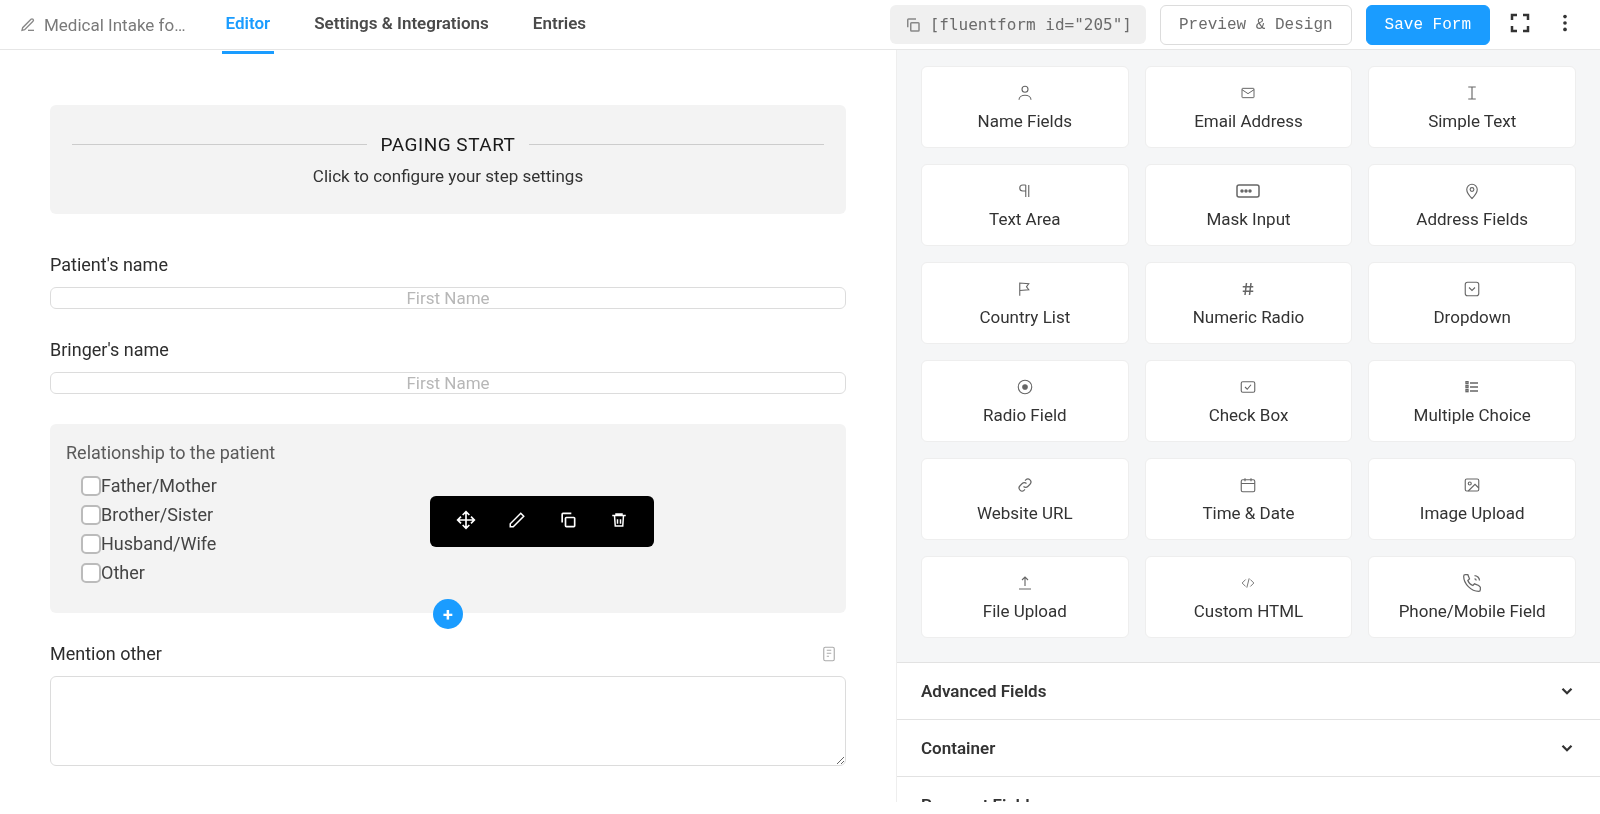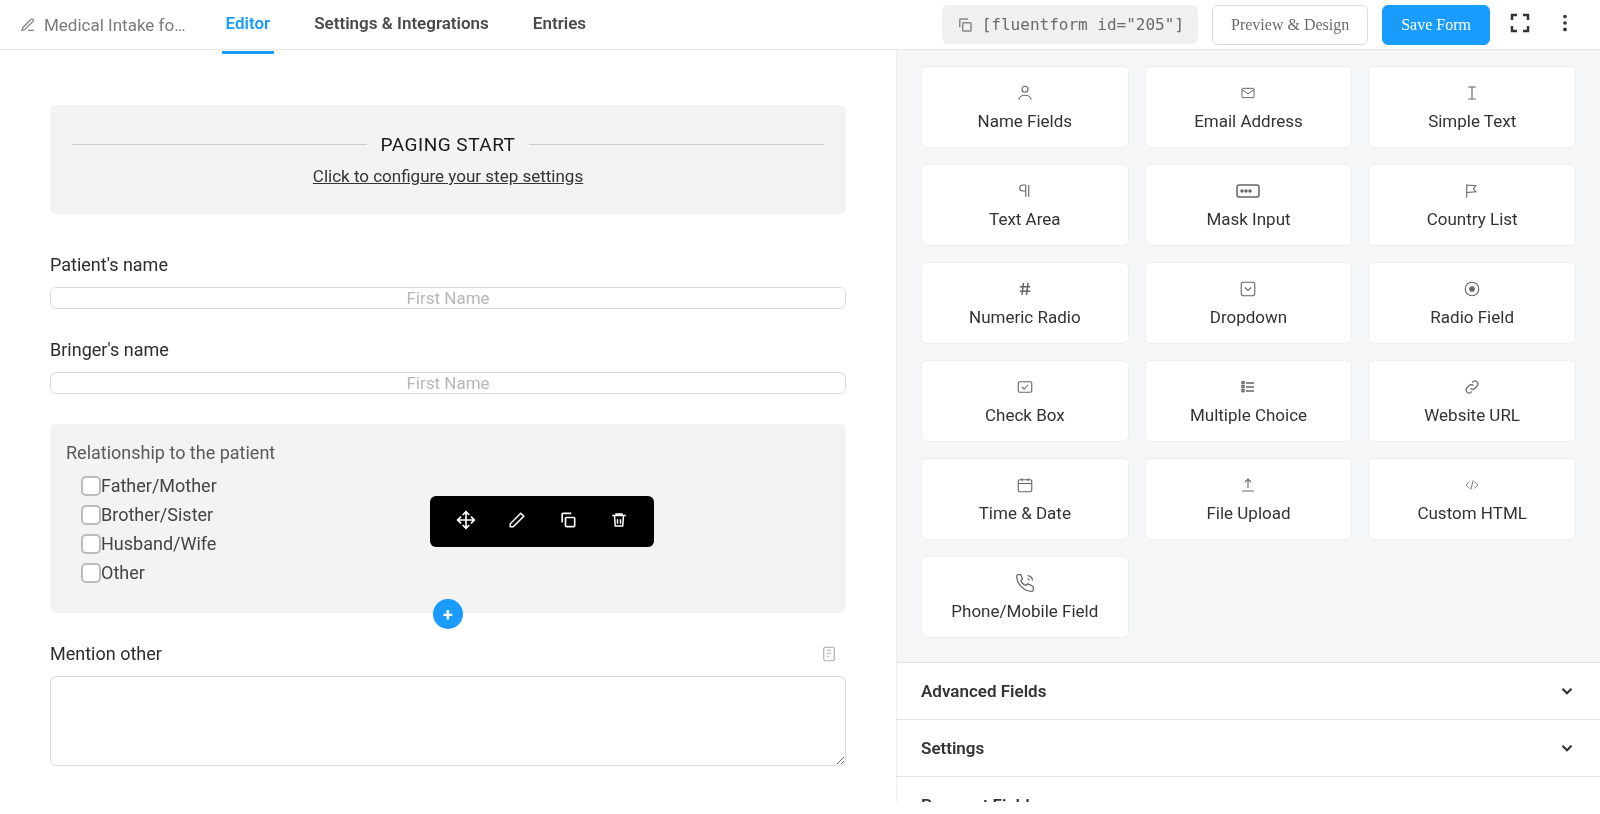--- a/index.html
+++ b/index.html
@@ -6,33 +6,33 @@
   body { font-family: -apple-system, BlinkMacSystemFont, "Segoe UI", Roboto, sans-serif; color: #333; background: #fff; width: 1600px; height: 814px; overflow: hidden; }
 
   .topbar { display: flex; align-items: center; height: 50px; border-bottom: 1px solid #e6e6e6; padding: 0 20px; }
   .title-block { display: flex; align-items: center; gap: 8px; color: #7a7a7a; font-size: 17px; max-width: 175px; overflow: hidden; white-space: nowrap; text-overflow: ellipsis; }
   .title-block svg { flex: none; }
   .tabs { display: flex; gap: 36px; margin-left: 36px; }
   .tab { font-size: 17px; font-weight: 600; color: #4a4a4a; padding: 18px 4px; border-bottom: 3px solid transparent; cursor: pointer; }
   .tab.active { color: #1a9cff; border-bottom-color: #1a9cff; }
   .top-right { margin-left: auto; display: flex; align-items: center; gap: 14px; }
   .shortcode-box { display: flex; align-items: center; gap: 8px; background: #f0f0f0; border-radius: 6px; padding: 10px 14px; color: #6b6b6b; font-size: 16px; font-family: monospace; }
-  .btn { border-radius: 6px; padding: 10px 18px; font-size: 16px; cursor: pointer; border: 1px solid #dcdcdc; background: #fff; color: #6b6b6b; font-family: Liberation Serif, serif; text-align: center; }
+  .btn { border-radius: 6px; padding: 10px 18px; font-size: 16px; cursor: pointer; border: 1px solid #dcdcdc; background: #fff; color: #6b6b6b; font-family: Liberation Mono, monospace; text-align: center; }
   .btn.primary { background: #1a9cff; color: #fff; border-color: #1a9cff; font-weight: 500;}
   .icon-btn { background: none; border: none; cursor: pointer; color: #444; padding: 4px; }
 
   .main { display: flex; height: calc(814px - 62px); }
   .canvas { flex: 1; overflow-y: auto; padding: 55px 50px 40px; }
   .sidebar { width: 704px; background: #f5f6f7; overflow-y: auto; border-left: 1px solid #eee;}
 
   .paging-block { background: #f3f3f3; border-radius: 6px; padding: 28px 22px; text-align: center; margin-bottom: 40px; }
   .paging-title-row { display:flex; align-items:center; gap:14px;}
   .paging-title-row .line{flex:1; height:1px; background:#ccc;}
   .paging-title { font-size: 19px; font-weight: 400; letter-spacing: 0.5px; color: #1a1a1a;}
-  .paging-sub { font-size: 17px; color: #333; margin-top: 10px; text-decoration: underline; }
+  .paging-sub { font-size: 17px; color: #333; margin-top: 10px; }
 
   .field-block { margin-bottom: 30px; position: relative; }
   .field-label { font-size: 18px; color: #2d2d2d; margin-bottom: 12px; display: block; }
   .text-input { width: 100%; border: 1px solid #dcdcdc; border-radius: 6px; padding: 0 16px; font-size: 17px; color: #0f172a; font-family: inherit; text-align: center; }
   .text-input::placeholder { color: #b7b7b7; }
   .textarea { width: 100%; border: 1px solid #dcdcdc; border-radius: 6px; padding: 12px 14px; font-size: 16px; min-height: 90px; resize: both; font-family: inherit;}
 
   .selected-block { background: #f3f3f3; border-radius: 6px; padding: 18px 16px 30px; position: relative; }
   .selected-block .field-label { color: #5a5a5a; }
   .check-row { display: flex; align-items: center; margin-top: 8px; font-size: 18px; color: #444; margin-left: 15px;}
@@ -213,20 +213,29 @@
               <circle cx="6" cy="7" r="1" fill="#666"></circle>
               <circle cx="10" cy="7" r="1" fill="#666"></circle>
               <circle cx="14" cy="7" r="1" fill="#666"></circle>
             </svg>
           </div>
           <div class="lbl">Mask Input</div>
         </div>
         <div class="field-card">
           <div class="ic">
             <svg width="18" height="20" viewBox="0 0 24 24" fill="none" stroke="#666" stroke-width="1.5">
+              <path d="M12 22s7-7 7-12a7 7 0 10-14 0c0 5 7 12 7 12z"></path>
+              <circle cx="12" cy="10" r="2.5"></circle>
+            </svg>
+          </div>
+          <div class="lbl">Address Fields</div>
+        </div>
+        <div class="field-card">
+          <div class="ic">
+            <svg width="18" height="20" viewBox="0 0 24 24" fill="none" stroke="#666" stroke-width="1.5">
               <path d="M5 21V4l12 1-3 4 3 4-12 1"></path>
             </svg>
           </div>
           <div class="lbl">Country List</div>
         </div>
         <div class="field-card">
           <div class="ic">
             <svg width="18" height="18" viewBox="0 0 24 24" fill="none" stroke="#666" stroke-width="2">
               <path d="M5 9h14M5 15h14M10 4L8 20M16 4l-2 16"></path>
             </svg>
@@ -283,20 +292,30 @@
           <div class="ic">
             <svg width="18" height="18" viewBox="0 0 24 24" fill="none" stroke="#666" stroke-width="1.5">
               <rect x="3" y="5" width="18" height="16" rx="2"></rect>
               <path d="M3 10h18M8 3v4M16 3v4"></path>
             </svg>
           </div>
           <div class="lbl">Time &amp; Date</div>
         </div>
         <div class="field-card">
           <div class="ic">
+            <svg width="20" height="18" viewBox="0 0 24 24" fill="none" stroke="#666" stroke-width="1.5">
+              <rect x="3" y="4" width="18" height="16" rx="2"></rect>
+              <circle cx="9" cy="10" r="2"></circle>
+              <path d="M21 16l-5-5-9 9"></path>
+            </svg>
+          </div>
+          <div class="lbl">Image Upload</div>
+        </div>
+        <div class="field-card">
+          <div class="ic">
             <svg width="18" height="18" viewBox="0 0 24 24" fill="none" stroke="#666" stroke-width="1.5">
               <path d="M12 16V4M8 8l4-4 4 4M4 20h16"></path>
             </svg>
           </div>
           <div class="lbl">File Upload</div>
         </div>
         <div class="field-card">
           <div class="ic">
             <svg width="22" height="14" viewBox="0 0 24 24" fill="none" stroke="#666" stroke-width="1.5">
               <path d="M8 6l-6 6 6 6M16 6l6 6-6 6M14 4l-4 16"></path>
@@ -314,21 +333,21 @@
           <div class="lbl">Phone/Mobile Field</div>
         </div>
       </div>
     <div class="accordion">
       <span>Advanced Fields</span>
       <svg width="18" height="18" viewBox="0 0 24 24" fill="none" stroke="#333" stroke-width="3">
           <path d="M6 9l6 6 6-6"></path>
         </svg>
     </div>
     <div class="accordion">
-      <span>Settings</span>
+      <span>Container</span>
       <svg width="18" height="18" viewBox="0 0 24 24" fill="none" stroke="#333" stroke-width="3">
           <path d="M6 9l6 6 6-6"></path>
         </svg>
     </div>
     <div class="accordion">
       <span>Payment Fields</span>
       <svg width="18" height="18" viewBox="0 0 24 24" fill="none" stroke="#333" stroke-width="3">
           <path d="M6 9l6 6 6-6"></path>
         </svg>
     </div>

